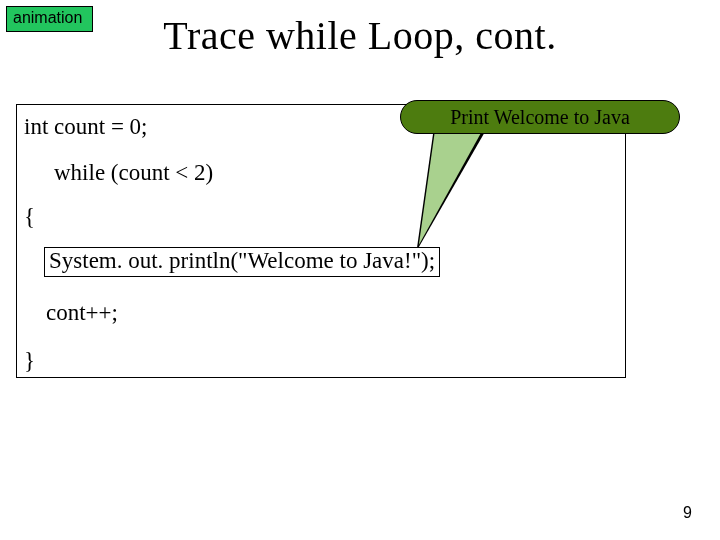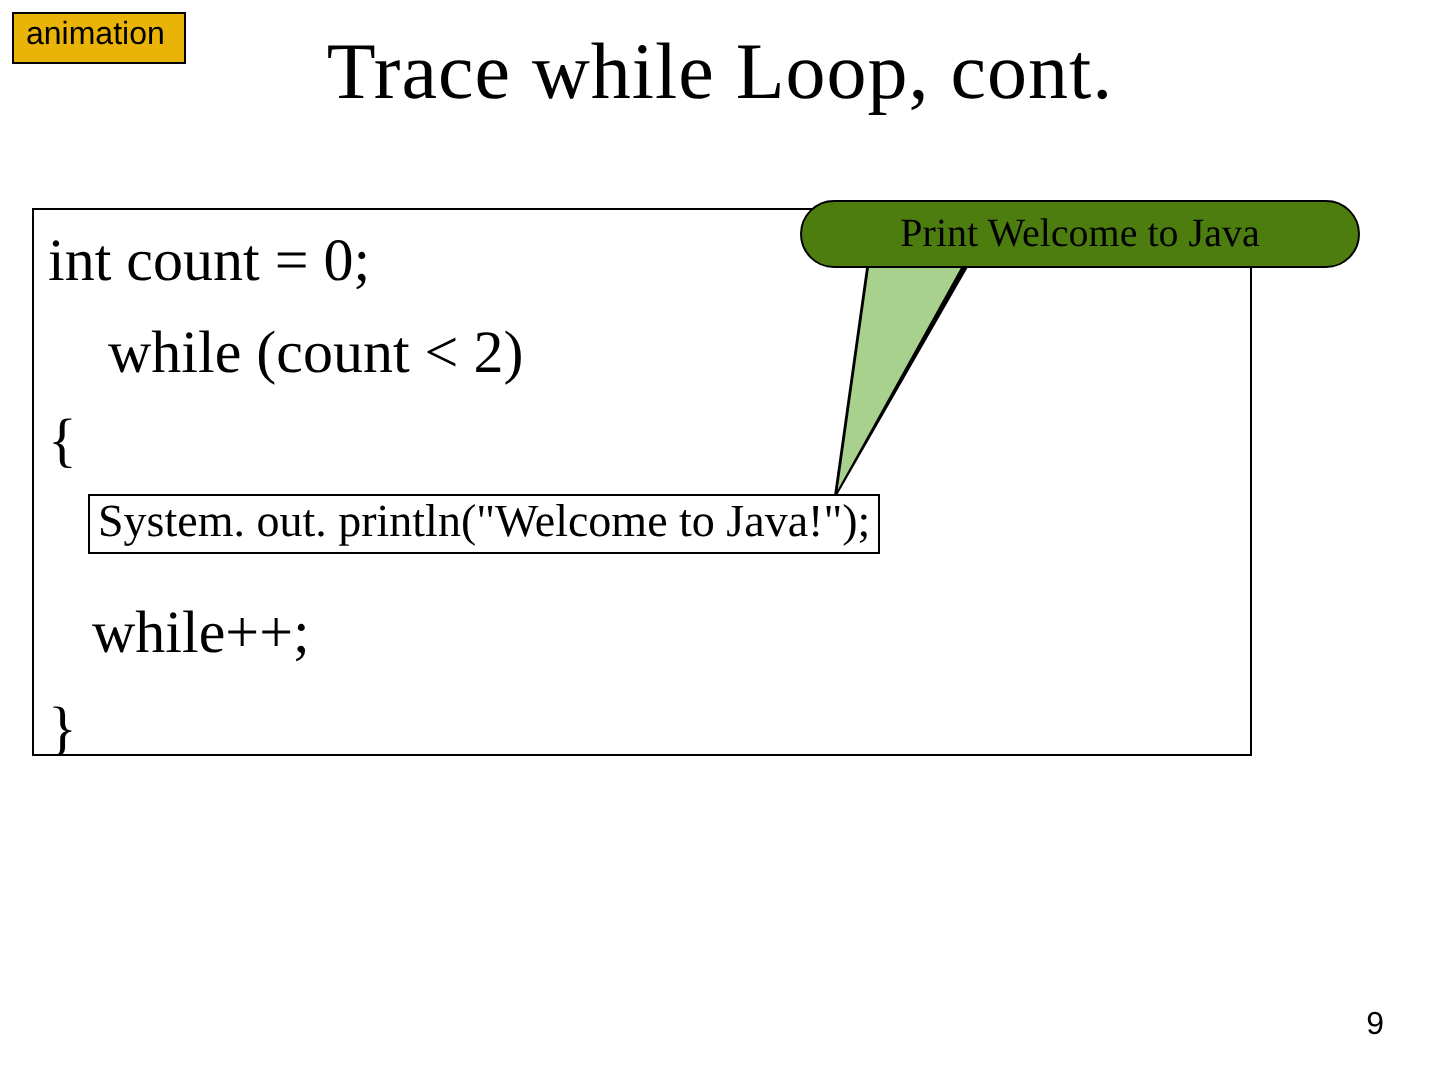--- a/index.html
+++ b/index.html
@@ -15,21 +15,21 @@
   }
   .animation-box {
     position: absolute;
     top: 6px;
     left: 6px;
     border: 1px solid #000;
     padding: 2px 10px 4px 6px;
     font-family: Arial, Helvetica, sans-serif;
     font-size: 16px;
     line-height: 1.1;
-    background: #eab308;
+    background: #22c55e;
   }
   .title {
     position: absolute;
     top: 12px;
     left: 0;
     width: 720px;
     text-align: center;
     font-size: 40px;
     font-weight: 400;
     letter-spacing: 0.5px;
@@ -82,21 +82,21 @@
     top: 104px;
     left: 16px;
     width: 610px;
     height: 274px;
     border: 1px solid #000;
     box-sizing: border-box;
     z-index: 1;
   }
   .code-line {
     position: absolute;
-    font-size: 30px;
+    font-size: 23px;
     font-family: "Times New Roman", Times, serif;
     white-space: nowrap;
   }
   .l1 { top: 114px; left: 24px; }
   .l2 { top: 160px; left: 24px; margin-left: 30px; }
   .l3 { top: 204px; left: 24px; }
   .l4-wrap {
     position: absolute;
     top: 247px;
     left: 44px;
@@ -135,17 +135,17 @@
 <div class="code-line l1">int count = 0;</div>
 
 <div class="code-line l2">while (count &lt; 2)</div>
 
 <div class="code-line l3">{</div>
 
 <div class="l4-wrap">
   <span class="l4">System. out. println("Welcome to Java!");</span>
 </div>
 
-<div class="code-line l5">while++;</div>
+<div class="code-line l5">cont++;</div>
 
 <div class="code-line l6">}</div>
 
 <div class="page-num">9</div>
 
 </body></html>

